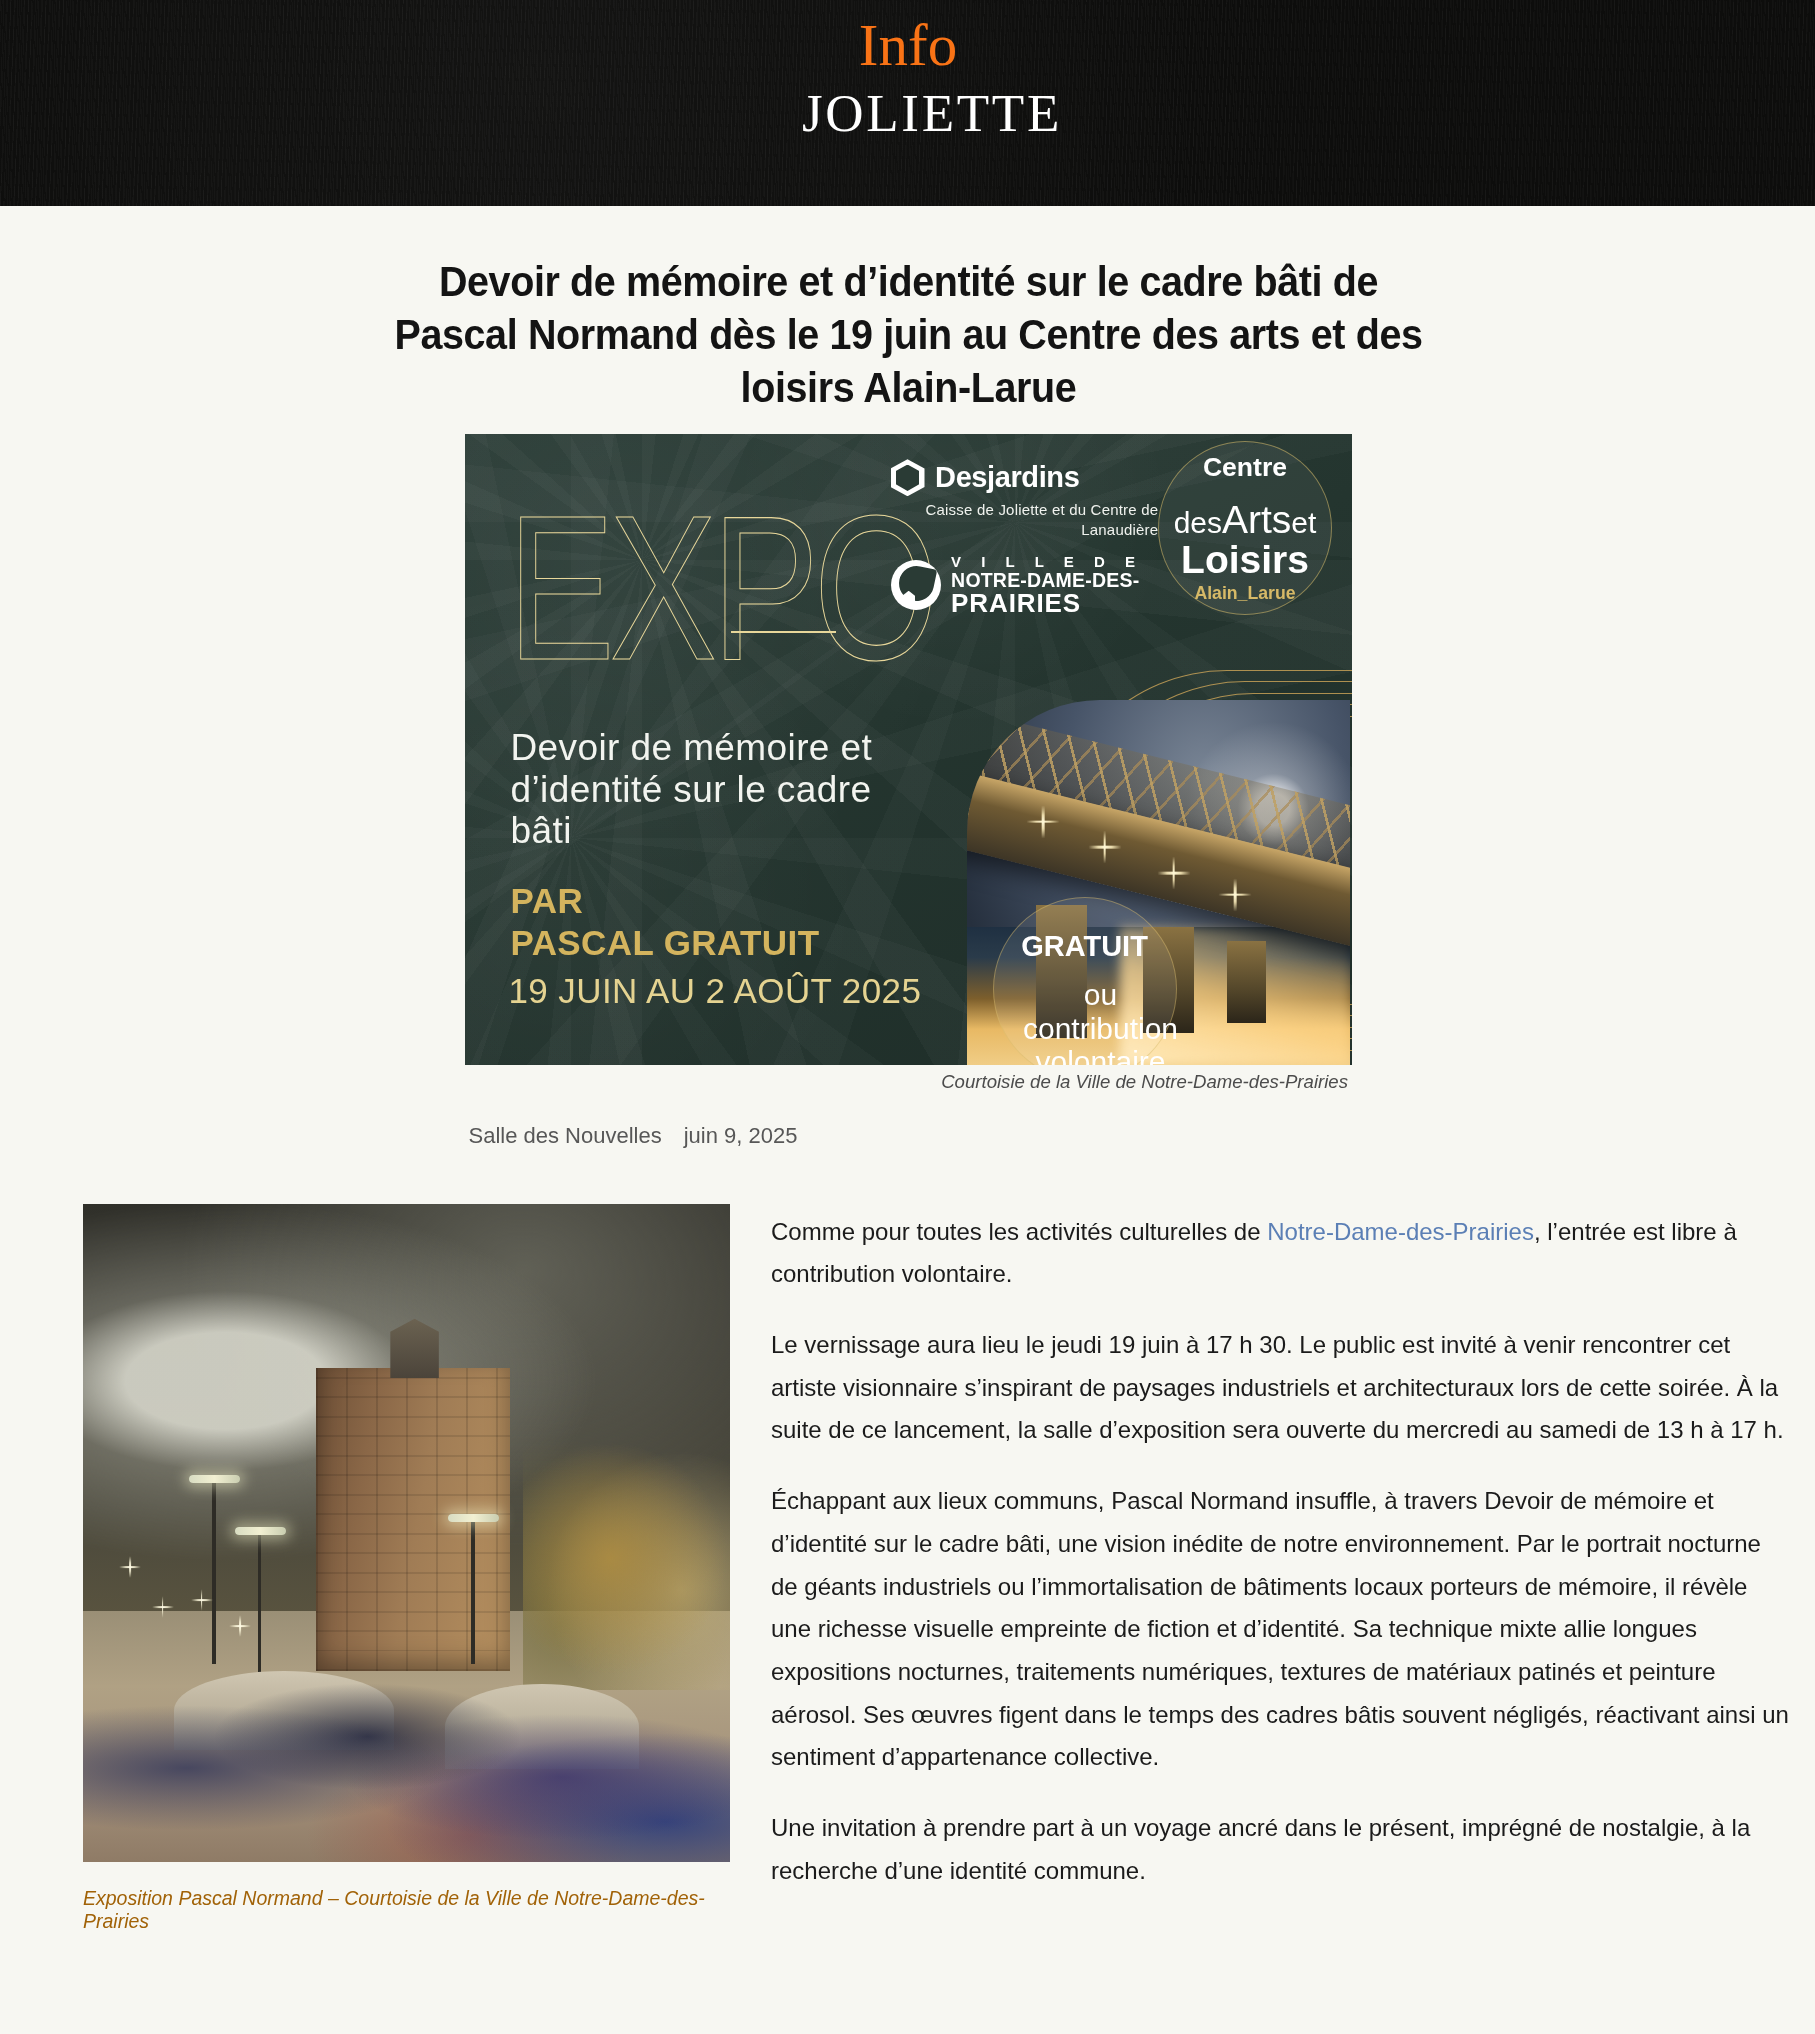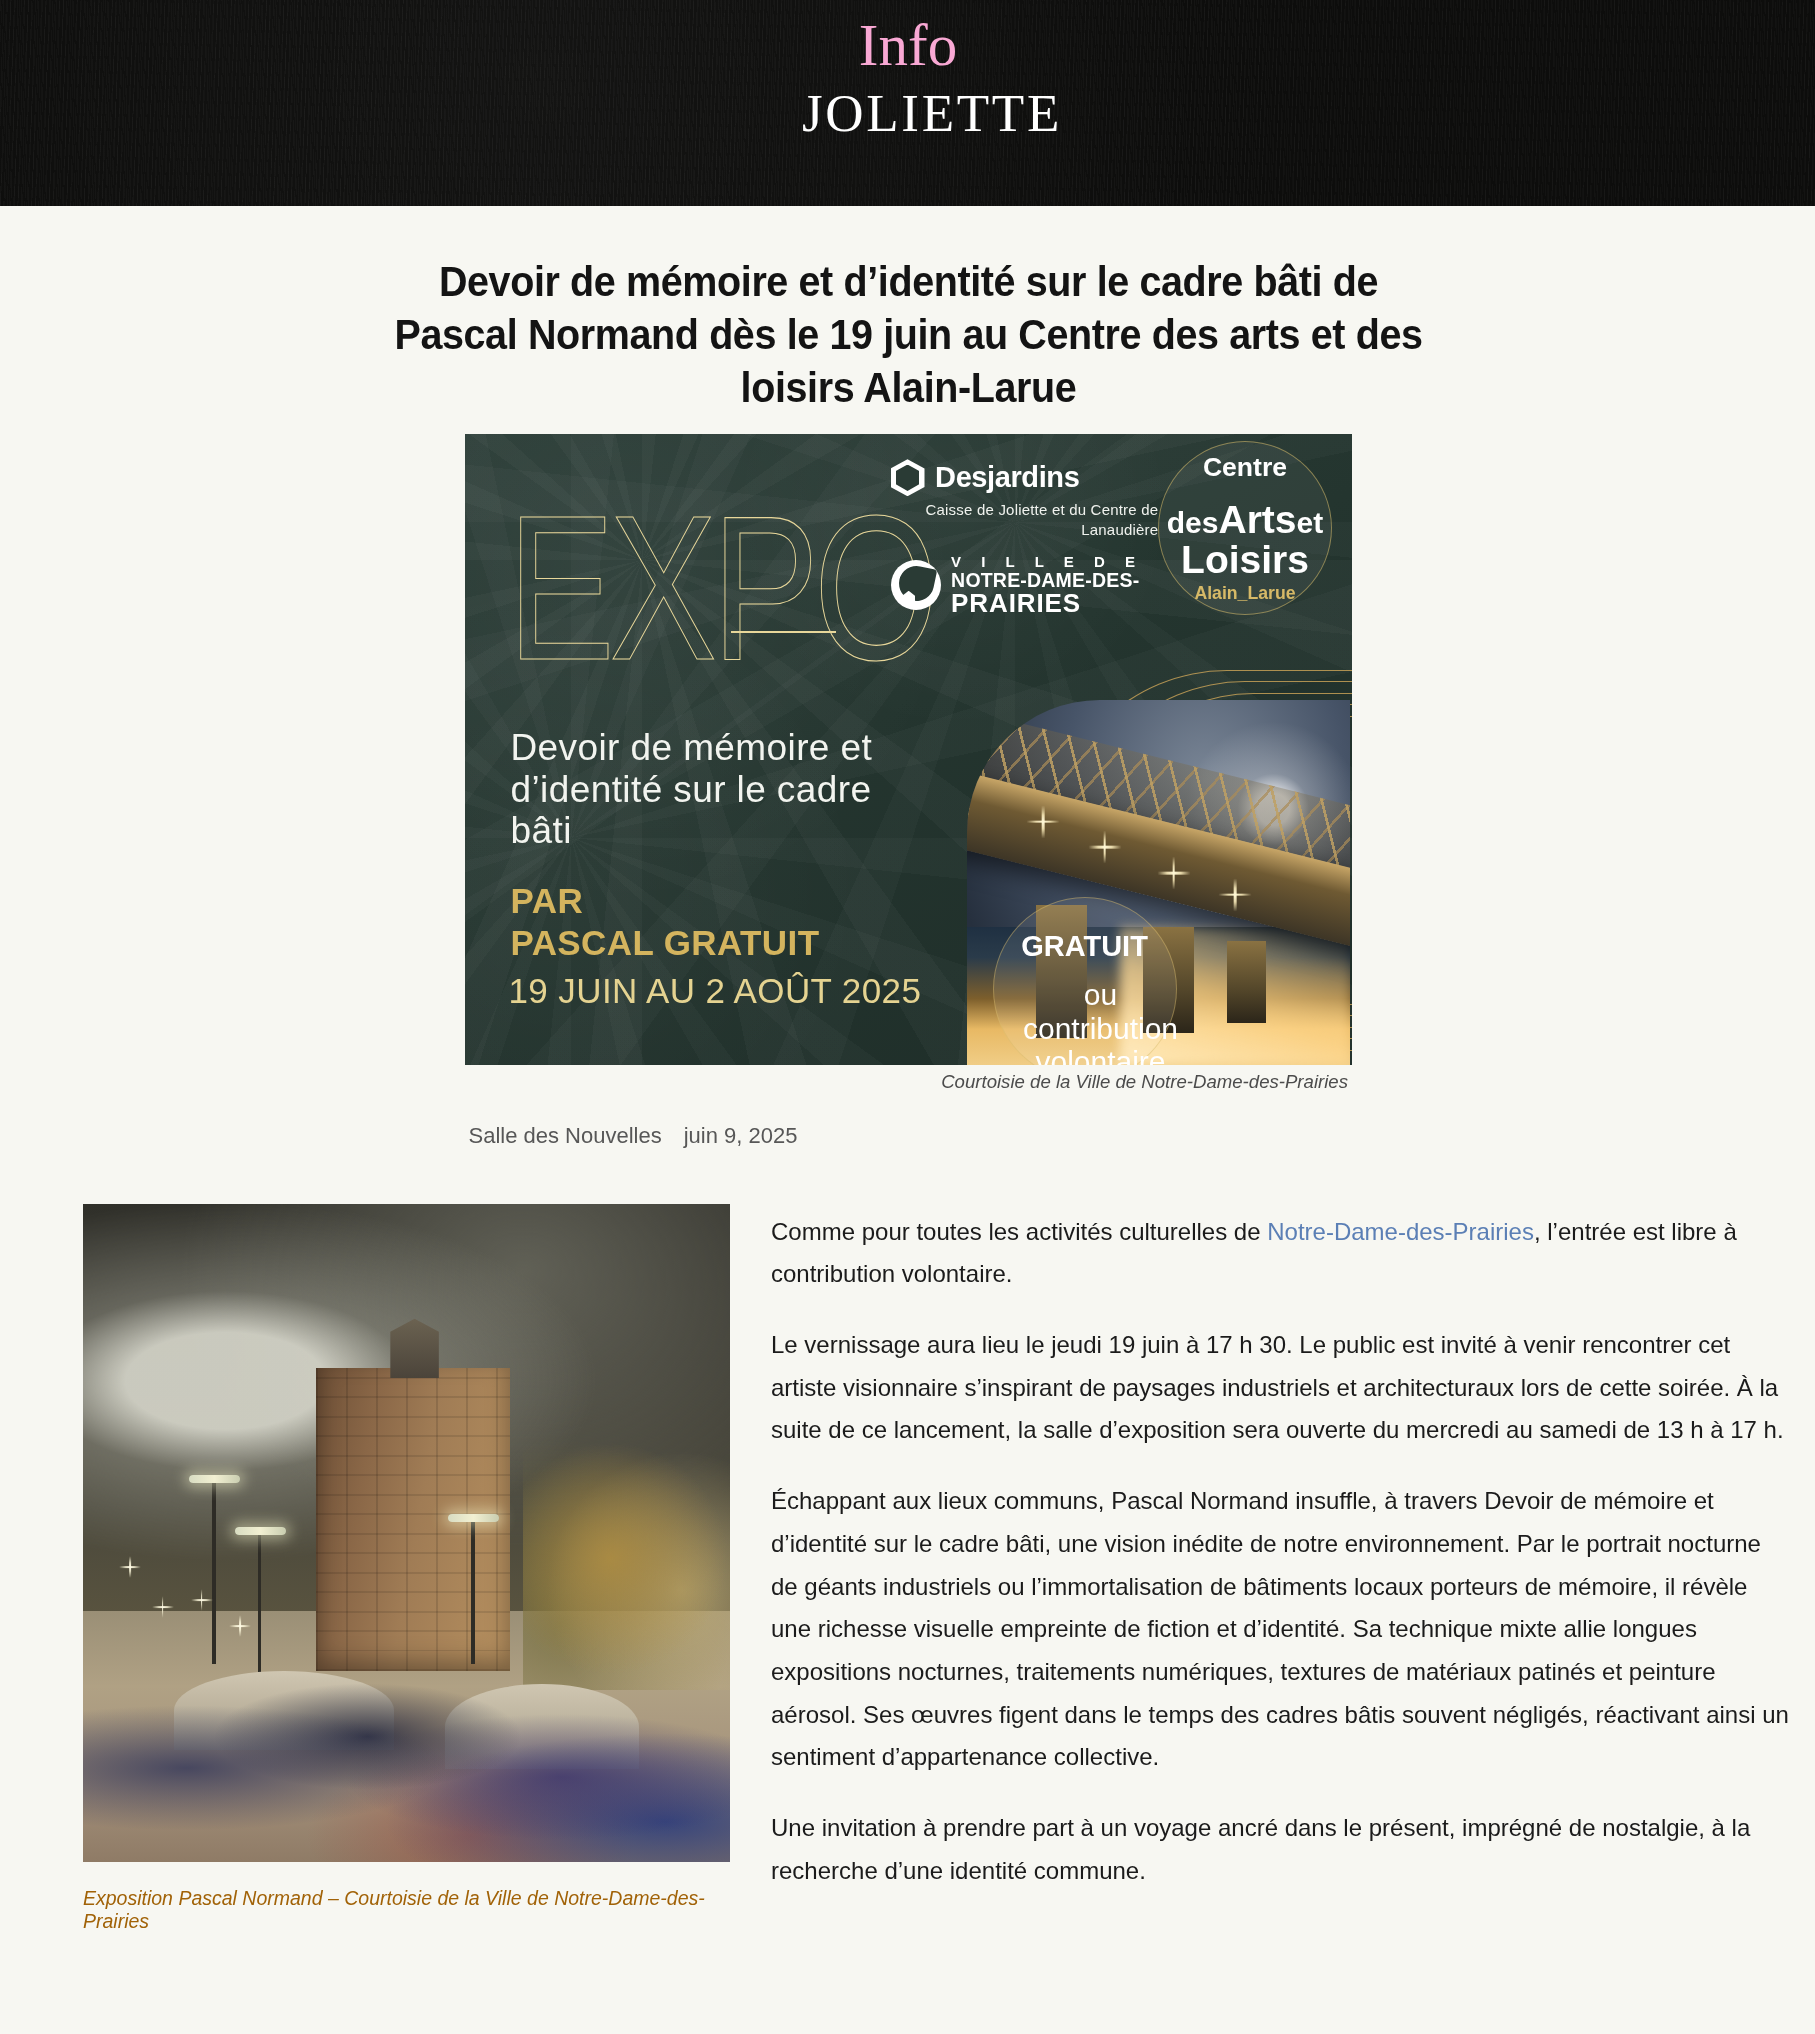--- a/index.html
+++ b/index.html
@@ -30,21 +30,21 @@
   .logo-wrap {
     position: relative;
     width: 100%;
     text-align: center;
     padding-top: 16px;
   }
   .logo-info {
     font-family: "Liberation Serif", serif;
     font-size: 59px;
     line-height: 1.0;
-    color: #f9a8d4;
+    color: #f97316;
     letter-spacing: 0px;
     display: block;
   }
   .logo-joliette {
     font-family: "Liberation Serif", serif;
     font-size: 53px;
     line-height: 1.0;
     color: #ffffff;
     letter-spacing: 2.7px;
     display: block;
@@ -204,21 +204,21 @@
 
   .cal-badge {
     position:absolute; right: 19.5px; top: 7px;
     width: 174px; height: 174px; border-radius:50%;
     background: rgba(255,255,255,0.055);
     border: 1.8px solid rgba(214,185,103,0.55);
     display:flex; flex-direction:column; align-items:center; justify-content:center;
     text-align:center;
   }
   .cal-l1 { font-family:"Liberation Sans", sans-serif; font-weight:bold; font-size:26.6px; color:#fff; line-height:1;}
-  .cal-l2 { font-family:"Liberation Sans", sans-serif; font-weight:bold; font-size:30px; color:#fff; line-height:1; margin-top:19px;}
+  .cal-l2 { font-family:"Liberation Sans", sans-serif; font-weight:normal; font-size:30px; color:#fff; line-height:1; margin-top:19px;}
   .cal-l2 .big { font-size:39px; }
   .cal-l3 { font-family:"Liberation Sans", sans-serif; font-weight:bold; font-size:39px; color:#fff; line-height:1; margin-top:1.8px;}
   .cal-l4 { font-family:"Liberation Sans", sans-serif; font-weight:bold; font-size:17.7px; color:#d6b967; line-height:1; margin-top:5.3px;}
 
   
   .arcs { position:absolute; right:-53px; top: 232px; width: 567px; height: 399px; pointer-events:none; }
   .arc {
     position:absolute; right:0; top:0;
     border: 1.8px solid rgba(198,160,86,0.85);
     border-right: none;

